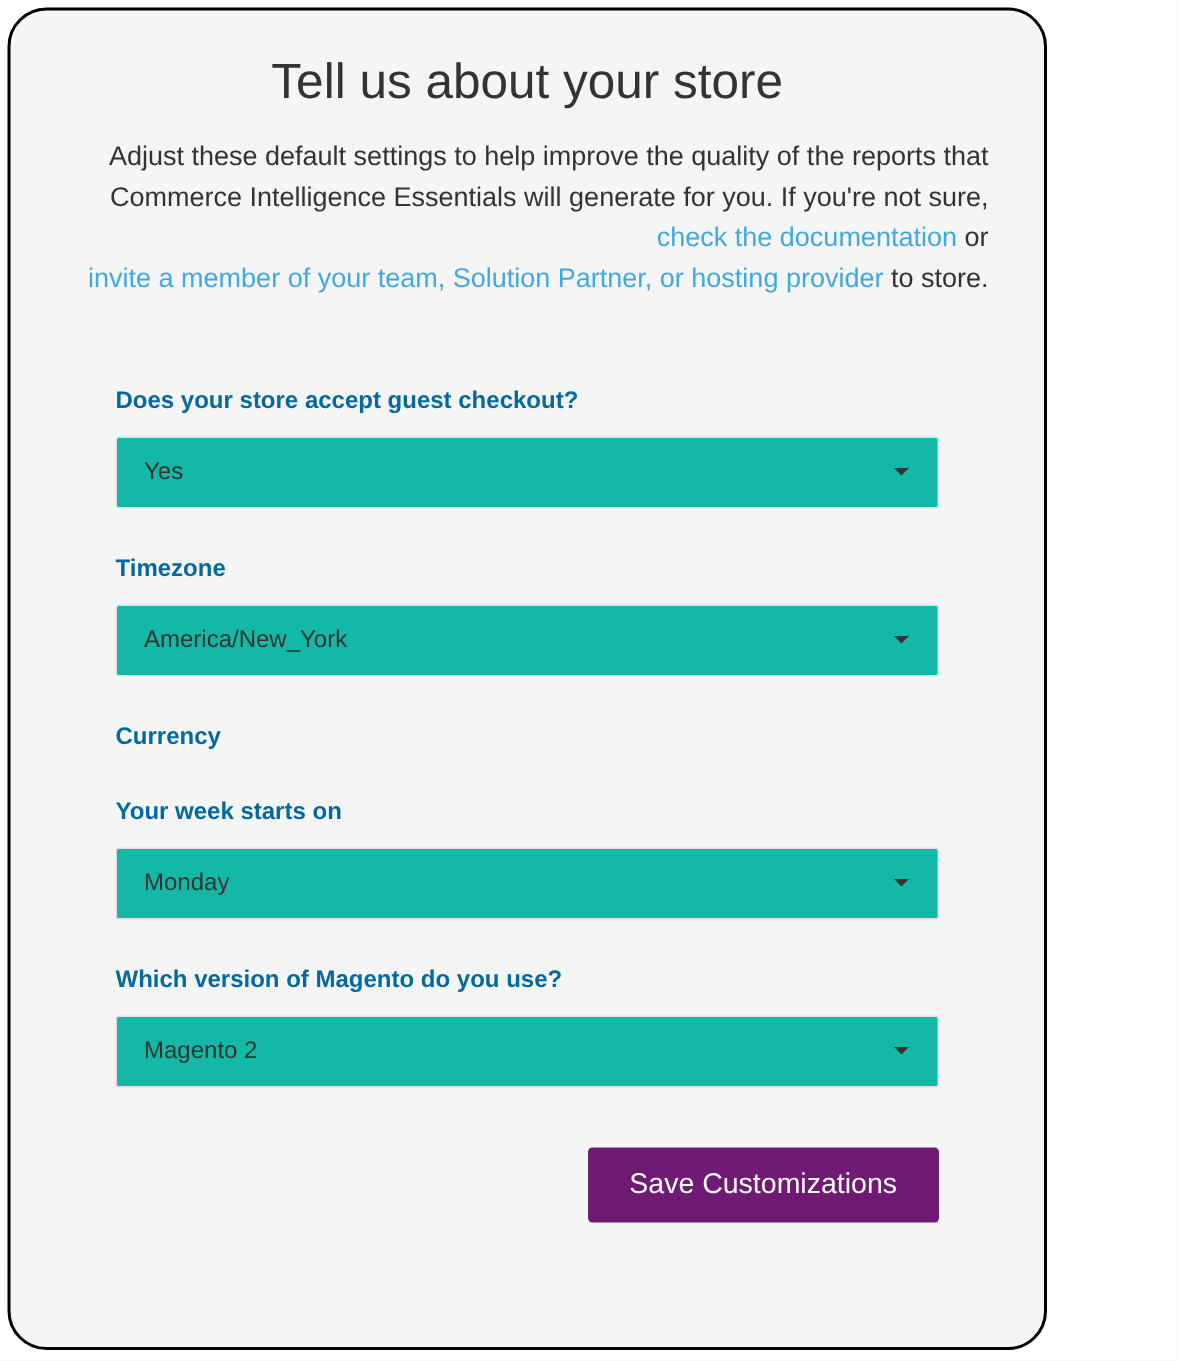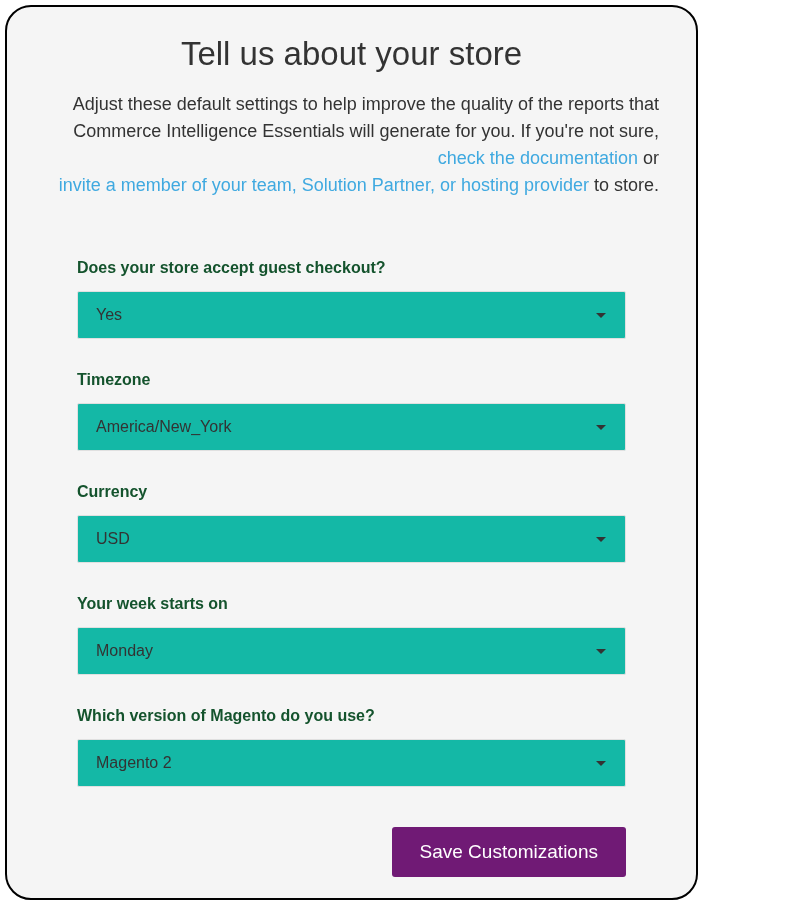--- a/index.html
+++ b/index.html
@@ -47,21 +47,21 @@
       margin-top: 60px;
       padding: 0 35px;
     }
     .form-group {
       margin-bottom: 32px;
     }
     .form-label {
       display: block;
       font-size: 16px;
       font-weight: 600;
-      color: #14532d;
+      color: #0369a1;
       margin-bottom: 14px;
     }
     .select-field {
       position: relative;
       width: 100%;
       background: #14b8a6;
       border: 1px solid #e0e0e0;
       border-radius: 2px;
       padding: 14px 40px 14px 18px;
       font-size: 16px;
@@ -133,28 +133,20 @@
         <span class="dropdown-icon">
           <svg viewBox="0 0 12 8">
               <path d="M1 1 L6 6 L11 1 Z"></path>
             </svg>
         </span>
       </div>
     </div>
 
     <div class="form-group">
       <label class="form-label">Currency</label>
-      <div class="select-field">
-        <span class="select-value">USD</span>
-        <span class="dropdown-icon">
-          <svg viewBox="0 0 12 8">
-              <path d="M1 1 L6 6 L11 1 Z"></path>
-            </svg>
-        </span>
-      </div>
     </div>
 
     <div class="form-group">
       <label class="form-label">Your week starts on</label>
       <div class="select-field">
         <span class="select-value">Monday</span>
         <span class="dropdown-icon">
           <svg viewBox="0 0 12 8">
               <path d="M1 1 L6 6 L11 1 Z"></path>
             </svg>

